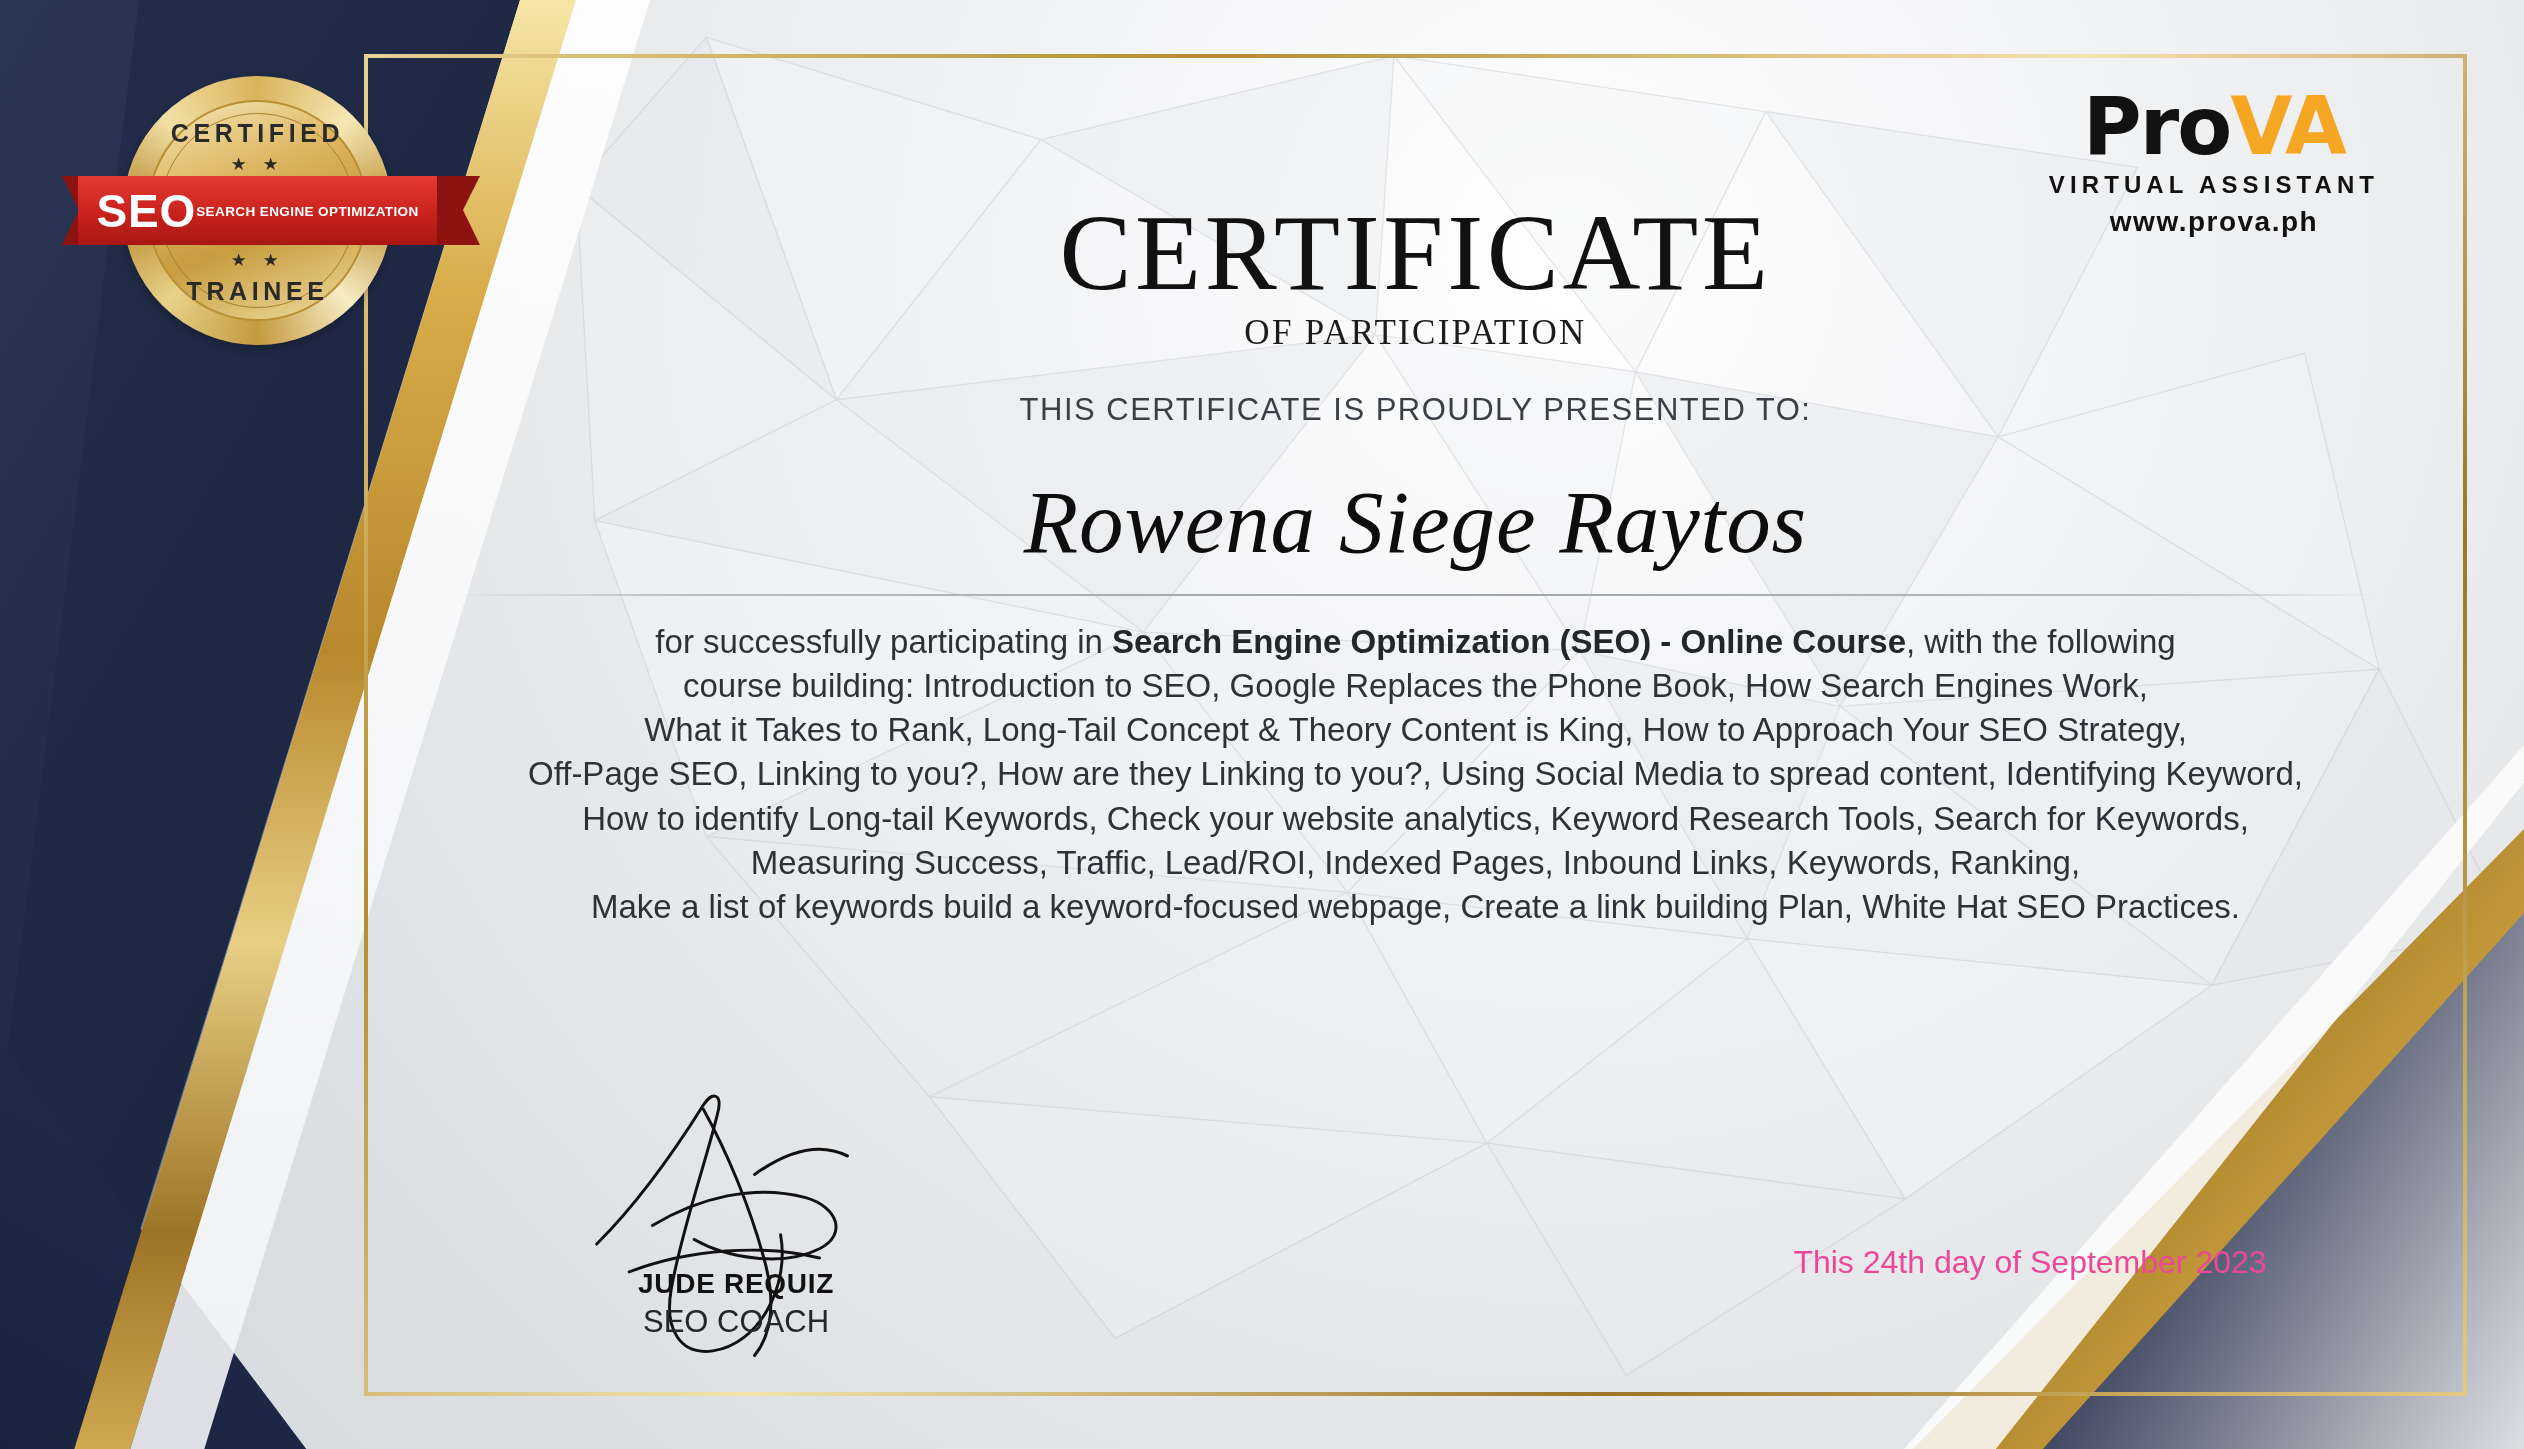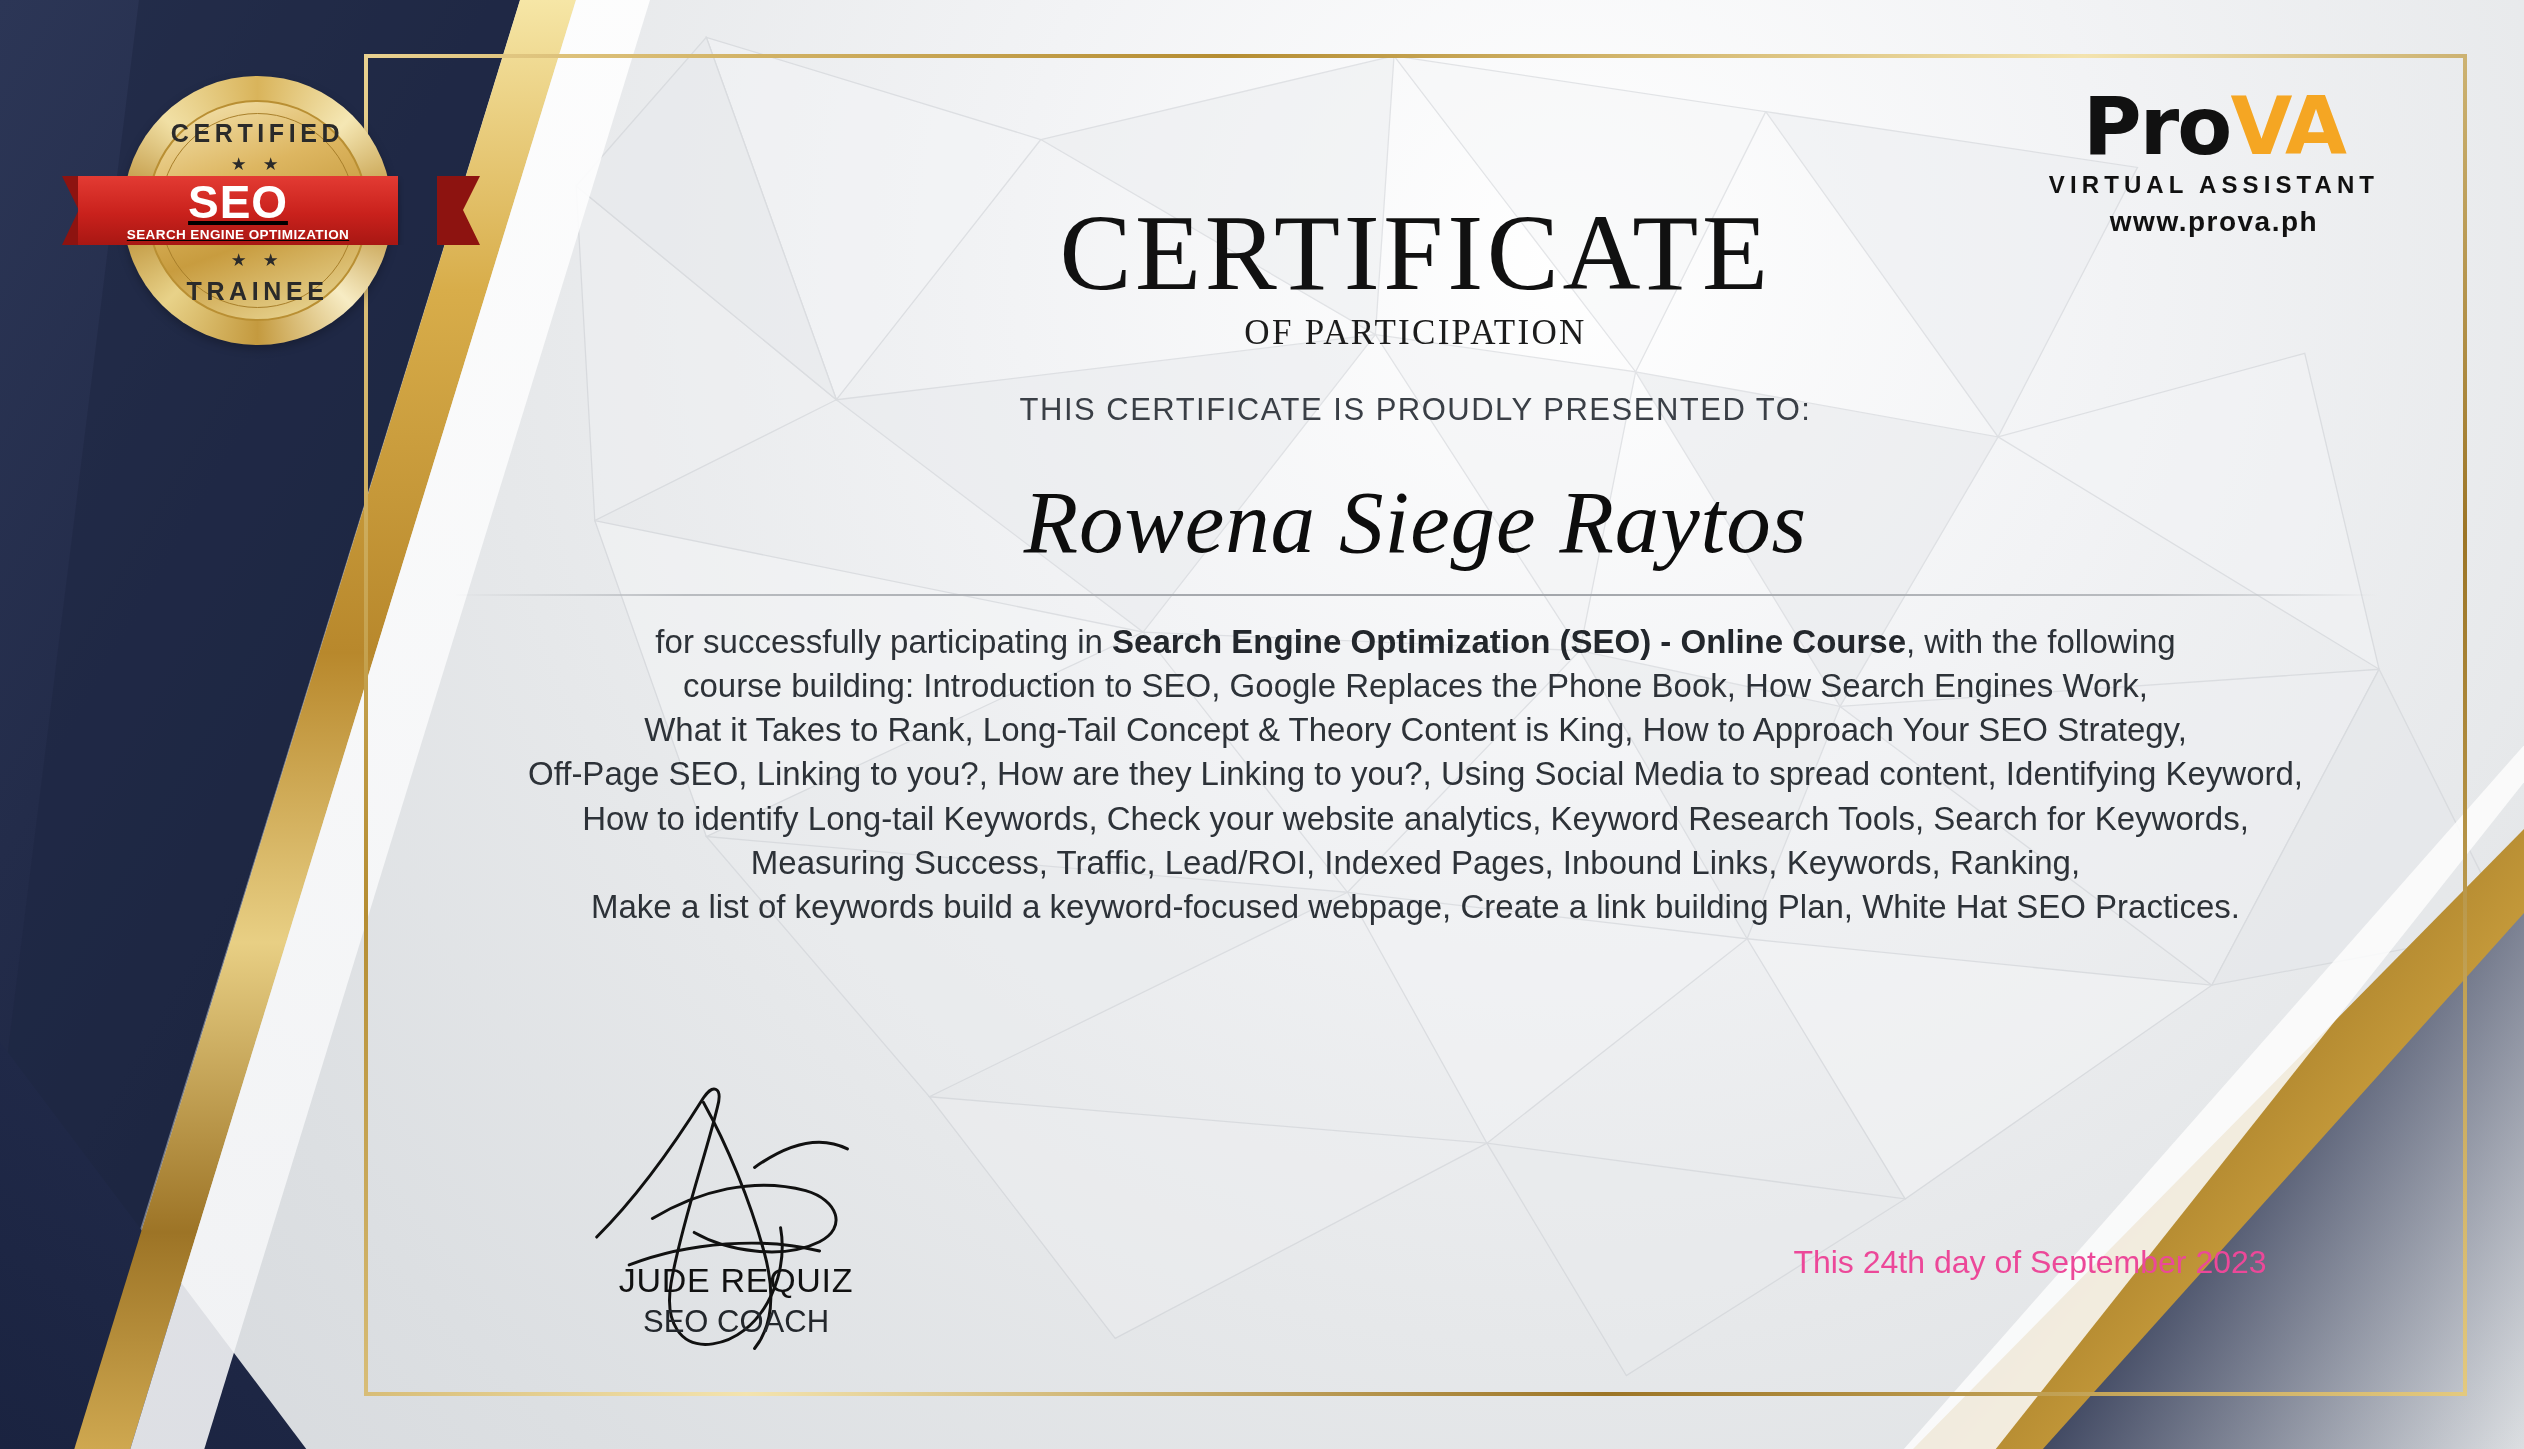--- a/index.html
+++ b/index.html
@@ -143,25 +143,25 @@
   .seal-text-bottom { bottom: 39px; }
   .seal-stars {
     position: absolute; left: 0; right: 0;
     text-align: center; color: #2a2a2a; font-size: 17.7px; letter-spacing: 5.6px;
   }
   .seal-stars.up { top: 78px; }
   .seal-stars.down { bottom: 74px; }
   .ribbon {
     position: absolute;
     left: -45px; top: 100px;
-    width: 320px; height: 69px;
+    width: 359px; height: 69px;
     background: linear-gradient(180deg,#e33b33 0%,#c9211c 55%,#a81713 100%);
     clip-path: polygon(0 0, 359px 0, 359px 69px, 0 69px);
     box-shadow: 0 2.8px 5.6px rgba(0,0,0,.3);
-    display: flex; flex-direction: column; align-items: center; justify-content: center; text-decoration: underline;
+    display: flex; align-items: center; justify-content: center;
   }
   .ribbon-tail-l, .ribbon-tail-r {
     position: absolute;
     top: 100px;
     width: 43px; height: 69px;
     background: #8d1310;
   }
   .ribbon-tail-l { left: -61px; clip-path: polygon(0 0, 43px 0, 43px 69px, 0 69px, 16.7px 34px); }
   .ribbon-tail-r { left: 314px; clip-path: polygon(0 0, 43px 0, 26px 34px, 43px 69px, 0 69px); }
   .ribbon-main {
@@ -253,22 +253,22 @@
   .sig {
     width: 576px;
     text-align: center;
     position: relative;
   }
   .sig-img {
     height: 139px;
     display: flex; align-items: flex-end; justify-content: center;
   }
   .sig-name {
-    font-size: 34px;
-    font-weight: normal;
+    font-size: 28px;
+    font-weight: bold;
     color: #111111;
     letter-spacing: 0.7px;
     margin-top: 5px;
   }
   .sig-role {
     font-size: 31px;
     color: #23272c;
     margin-top: 3.7px;
   }
   .date-line {

